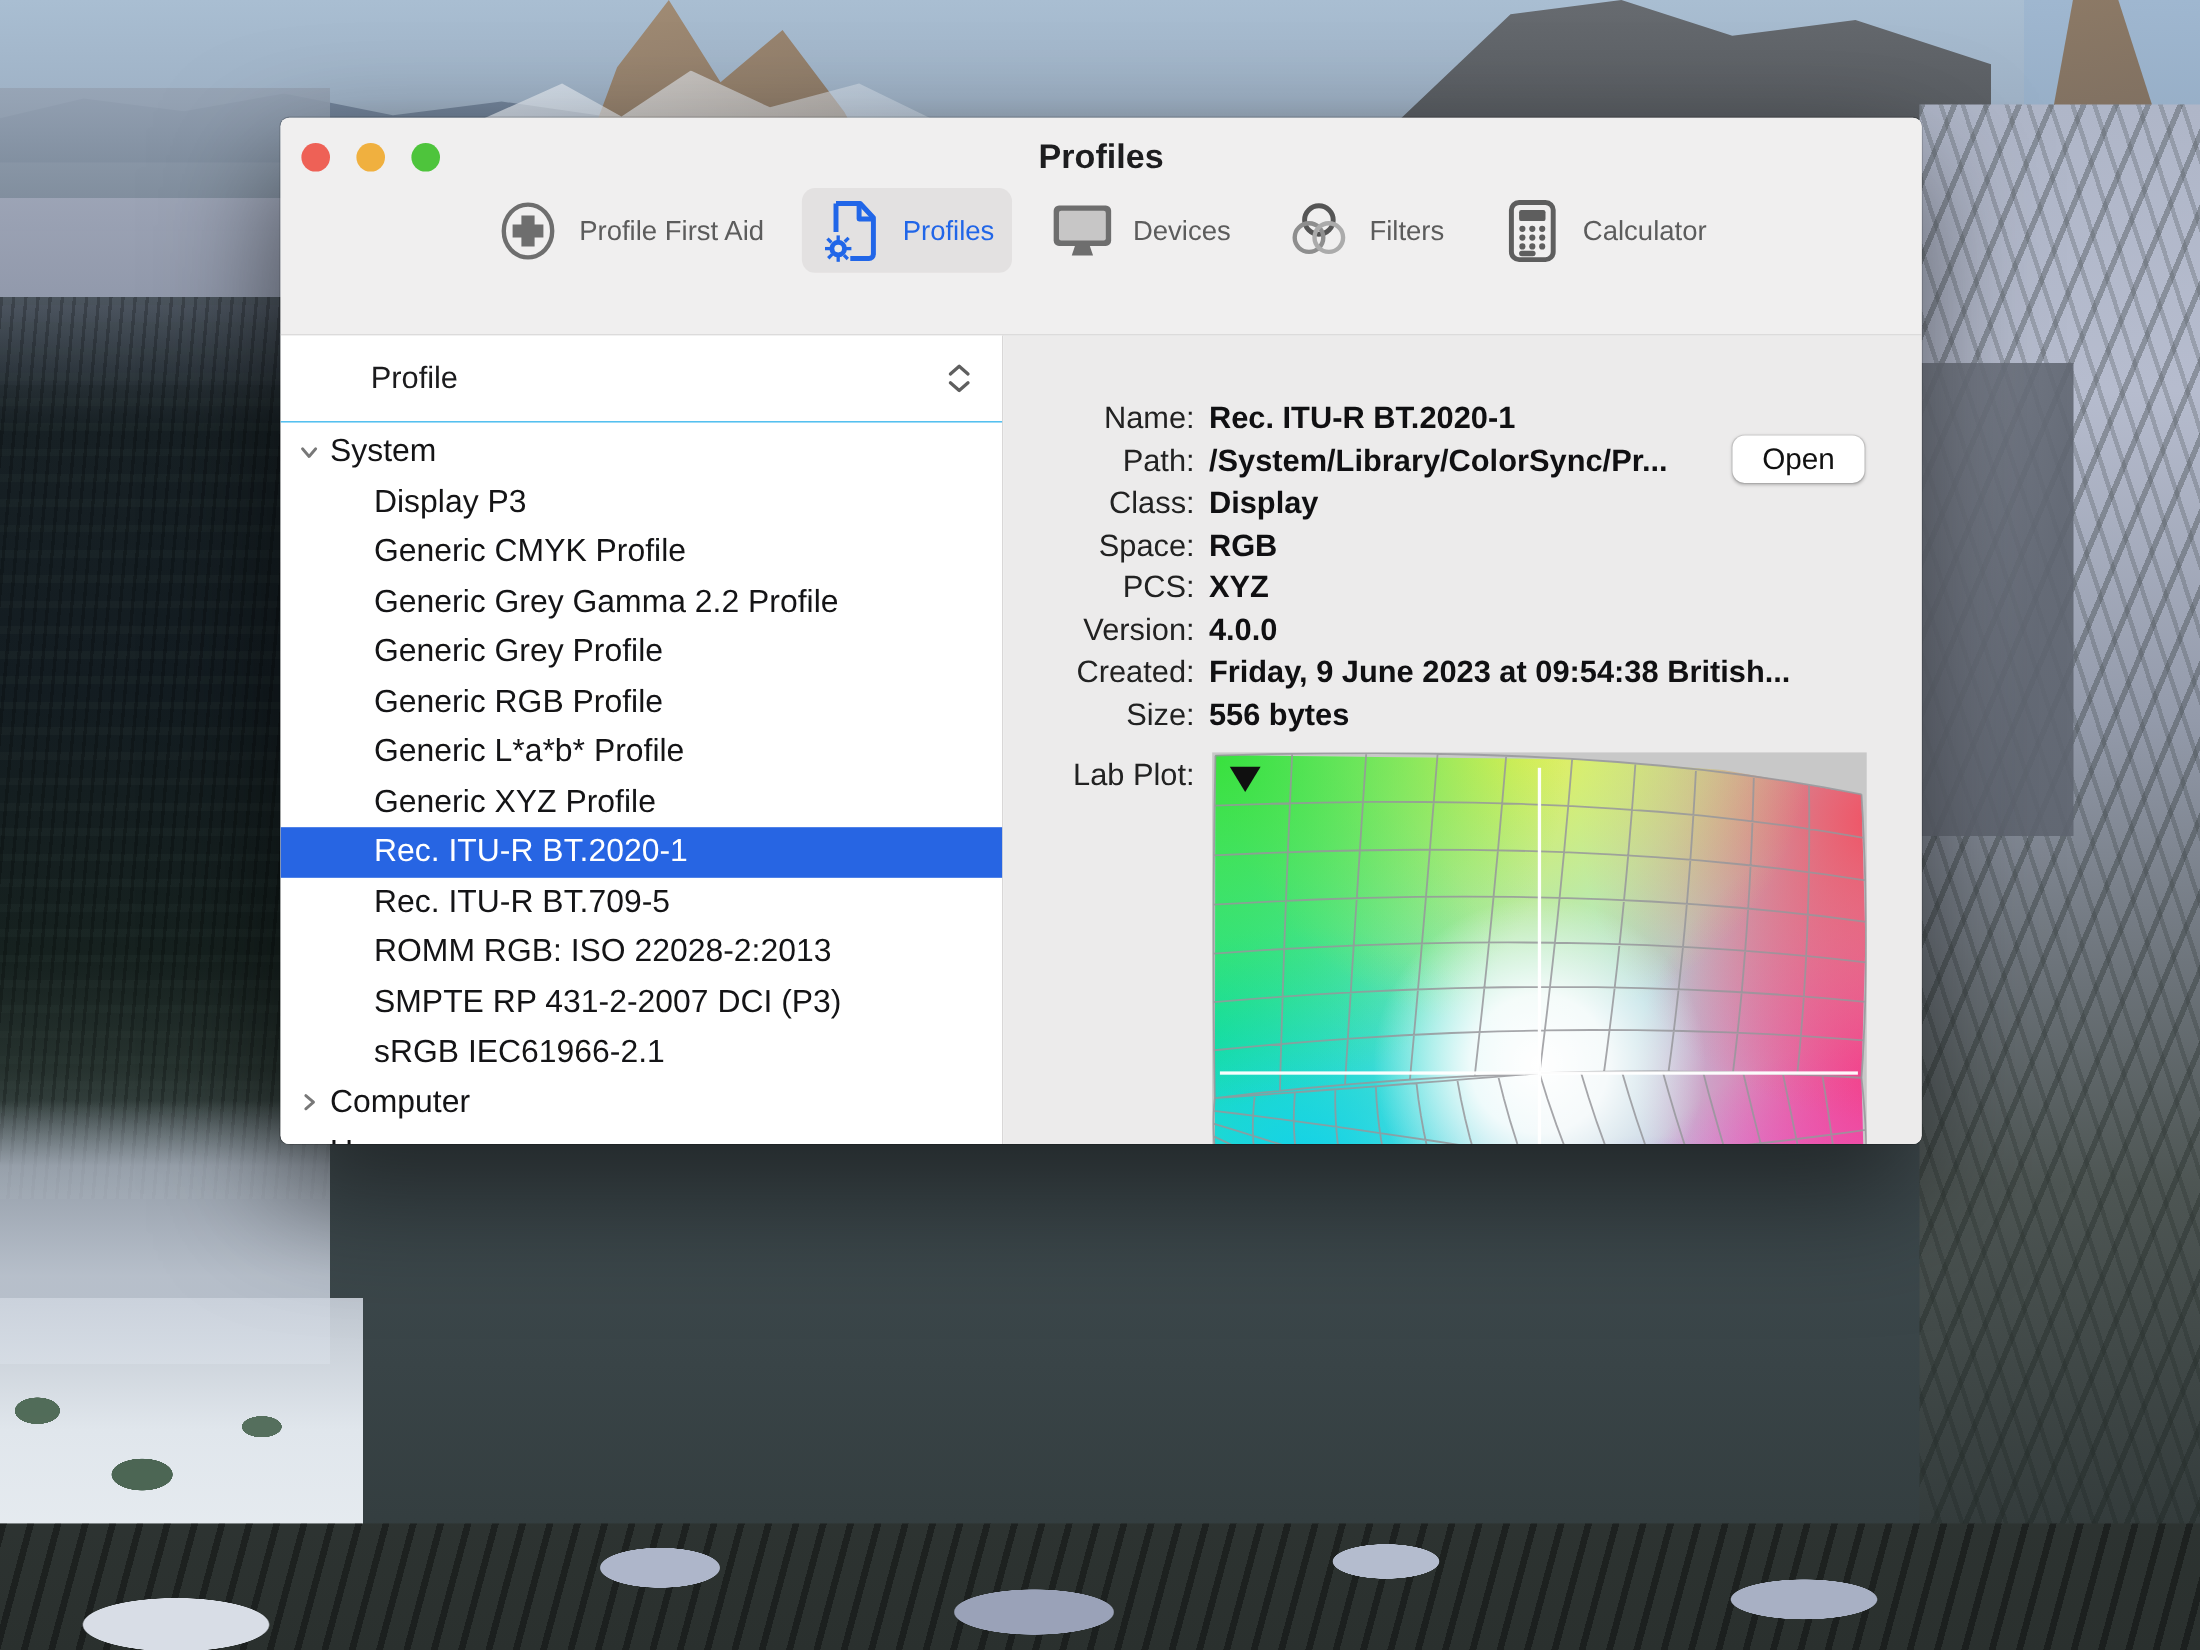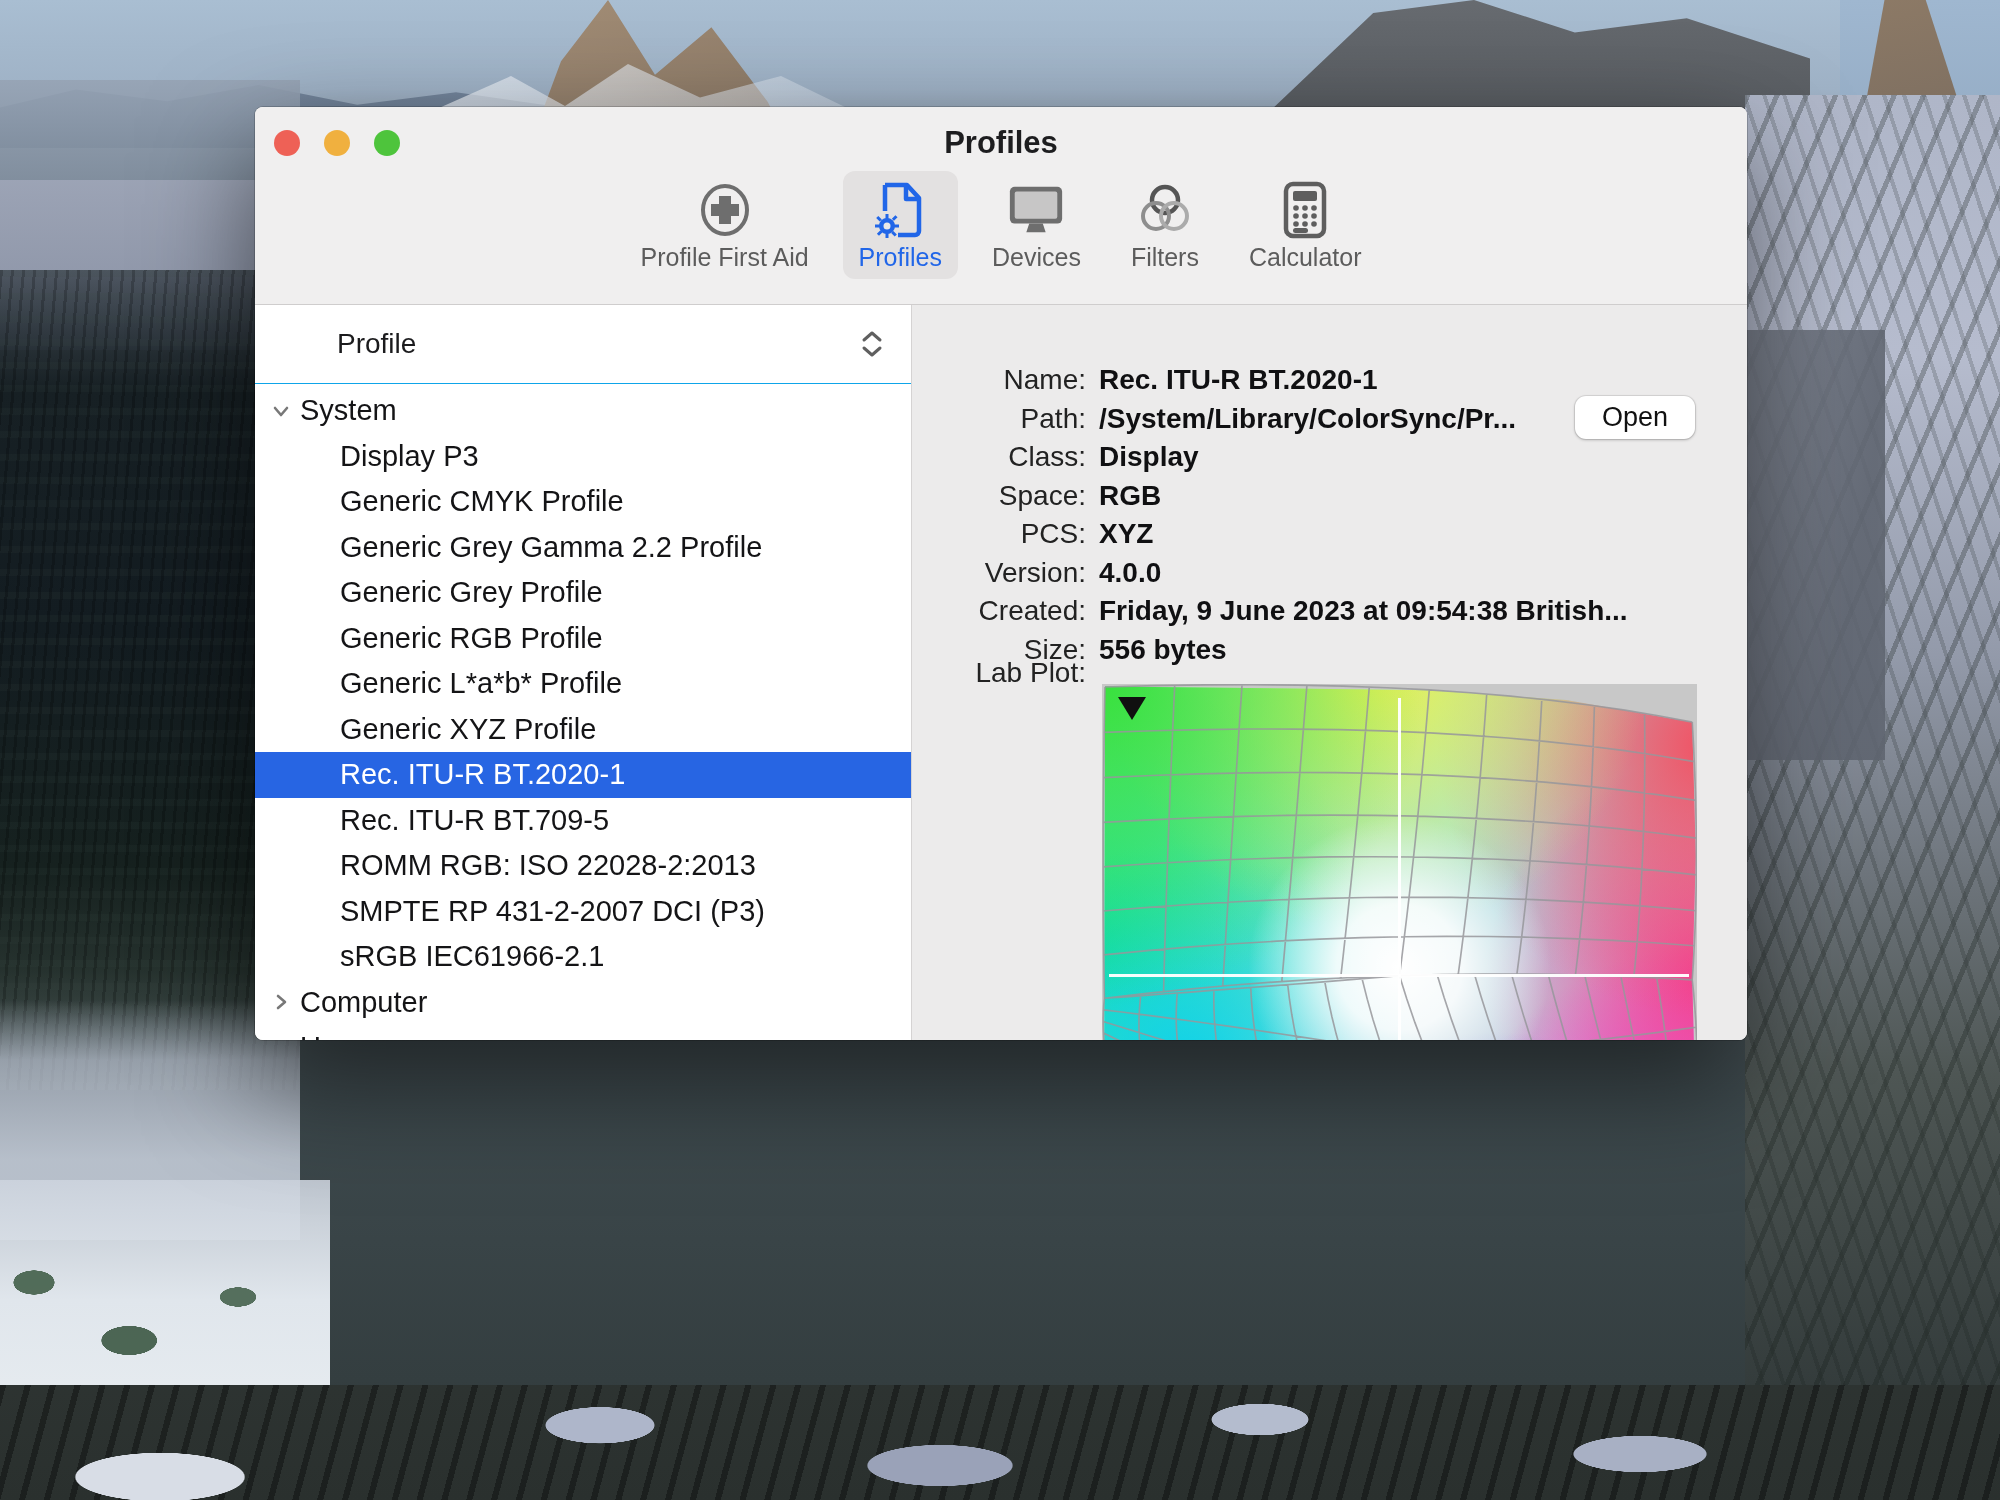--- a/index.html
+++ b/index.html
@@ -40,21 +40,21 @@
   
   .window{position:absolute;left:255px;top:107px;width:1492px;height:933px;border-radius:8px;overflow:hidden;background:#fff;box-shadow:0 45px 110px rgba(0,0,0,.55),0 0 0 1px rgba(0,0,0,.18);}
   .header{position:absolute;left:0;top:0;width:100%;height:198px;background:#F0EFEF;border-bottom:1px solid #CFCDCD;box-sizing:border-box;}
   .lights{position:absolute;left:19px;top:23px;display:flex;gap:24px;}
   .light{width:26px;height:26px;border-radius:50%;}
   .light.red{background:#EE6156;}
   .light.yellow{background:#F0B03F;}
   .light.green{background:#4EC43C;}
   .win-title{position:absolute;left:0;top:18px;width:100%;text-align:center;font-size:31px;font-weight:bold;color:#1D1D1F;}
   .toolbar{position:absolute;left:0;top:64px;width:100%;display:flex;justify-content:center;align-items:flex-end;gap:18px;}
-  .tb-item{display:flex;flex-direction:column;align-items:center;gap:2px;padding:8px 16px 7px;border-radius:12px;}
+  .tb-item{display:flex;align-items:center;gap:16px;padding:8px 16px 7px;border-radius:12px;}
   .tb-item.selected{background:#E3E1E1;}
   .tb-item .tb-label{font-size:25px;color:#5C5C5C;white-space:nowrap;}
   .tb-item.selected .tb-label{color:#2166E8;}
   .tb-ic{width:60px;height:62px;display:flex;align-items:center;justify-content:center;}
   
   .bodyrow{position:absolute;left:0;top:198px;width:100%;height:1087px;display:flex;}
   .sidebar{width:657px;background:#fff;border-right:1px solid #D5D3D3;box-sizing:border-box;position:relative;}
   .sb-header{height:78px;border-bottom:1px solid #0ea5e9;position:relative;}
   .sb-header-label{position:absolute;left:82px;top:0;line-height:78px;font-size:28px;color:#1B1B1D;}
   .sb-sort{position:absolute;right:26px;top:22px;width:26px;height:34px;display:flex;flex-direction:column;align-items:center;justify-content:center;gap:2px;}
@@ -64,21 +64,21 @@
   .sb-row.group{padding-left:45px;}
   .sb-row.child{padding-left:85px;}
   .sb-row.selected{background:#2765E3;color:#fff;}
   
   .panel{flex:1;background:#ECEBEB;position:relative;}
   .fields{position:absolute;left:0;top:56px;}
   .frow{display:flex;height:38.5px;align-items:center;}
   .flabel{width:174px;text-align:right;font-size:28px;color:#222;}
   .fvalue{padding-left:13px;font-size:28px;font-weight:bold;color:#101012;white-space:nowrap;}
   .open-btn{position:absolute;left:663px;top:91px;width:120px;height:43px;border-radius:11px;background:#fff;border:none;font-size:27px;color:#111;font-family:inherit;box-shadow:0 0 0 1px rgba(0,0,0,.08),0 1px 3px rgba(0,0,0,.25);display:flex;align-items:center;justify-content:center;}
-  .plot-label{position:absolute;left:0;top:352px;width:174px;text-align:right;font-size:28px;color:#222;}
+  .plot-label{position:absolute;left:0;top:384px;width:174px;text-align:right;font-size:28px;color:#222;}
   .plot{position:absolute;left:190px;top:379px;width:595px;height:616px;background:#C8C8C8;}
   .gamut{position:absolute;inset:0;
     background:
       radial-gradient(circle 210px at 50% 46%,rgba(255,255,255,1) 0%,rgba(255,255,255,.88) 30%,rgba(255,255,255,0) 72%),
       radial-gradient(circle 520px at 0% 0%,#38E13C 0%,rgba(56,225,60,0) 62%),
       radial-gradient(circle 500px at 46% -4%,#EFF04E 0%,rgba(239,240,78,0) 55%),
       radial-gradient(circle 470px at 102% 10%,#F25062 0%,rgba(242,80,98,0) 58%),
       radial-gradient(circle 430px at 102% 48%,#F43C90 0%,rgba(244,60,144,0) 52%),
       radial-gradient(circle 460px at 100% 84%,#F607EE 0%,rgba(246,7,238,0) 55%),
       radial-gradient(circle 420px at 66% 96%,#3A17EA 0%,rgba(58,23,234,0) 58%),

